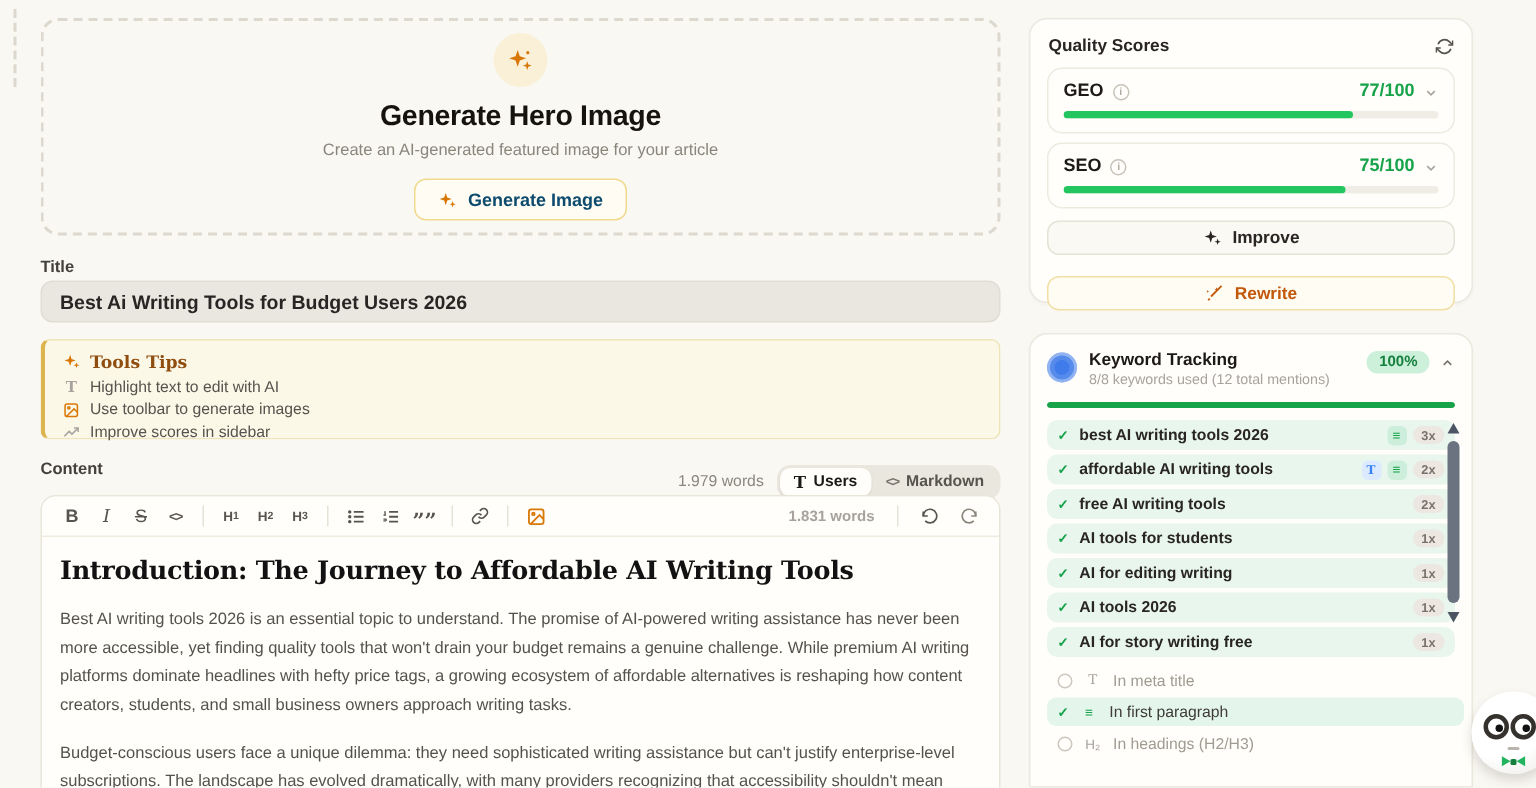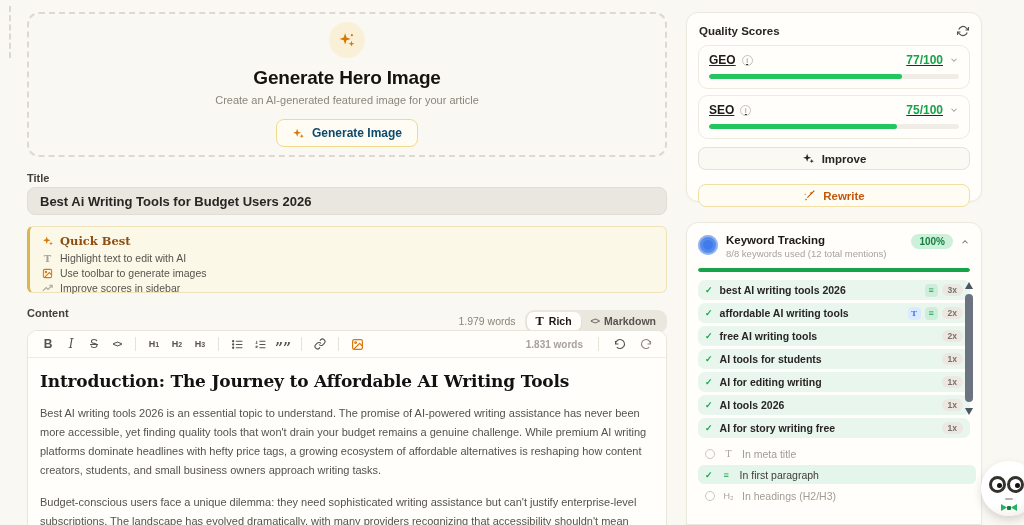--- a/index.html
+++ b/index.html
@@ -110,21 +110,21 @@
   }
   .panel-quality{ top:12px; height:190px; padding:10px 11px; }
   .pq-header{ display:flex; align-items:center; margin:2px 1px 8px; }
   .pq-title{ font-size:11.5px; font-weight:600; color:#292524; }
   .pq-refresh{ margin-left:auto; color:#57534e; cursor:pointer; }
 
   .score-card{
     border:1px solid #edeae0; border-radius:10px; padding:7px 10px 9px; margin-bottom:6px;
     background:#fffefb;
   }
-  .sc-row{ display:flex; align-items:center; margin-bottom:7px;text-decoration:underline; }
+  .sc-row{ display:flex; align-items:flex-end; margin-bottom:7px; }
   .sc-name{ font-size:12px; font-weight:700; color:#1c1917; }
   .info-icon{
     width:11px; height:11px; border-radius:50%; border:1px solid #c6c2b8;
     color:#b0aca1; font-size:7px; display:flex; align-items:center; justify-content:center;
     margin-left:6px; font-weight:700;
   }
   .sc-score{ margin-left:auto; font-size:12px; font-weight:700; color:#16a34a; }
   .sc-chevron{ margin-left:6px; color:#a8a29e; }
   .sc-track{ height:5px; background:#efede5; border-radius:3px; overflow:hidden; }
   .sc-fill{ height:100%; background:#22c55e; border-radius:3px; }
@@ -246,21 +246,21 @@
 <div class="title-input">
   <span>Best Ai Writing Tools for Budget Users 2026</span>
 </div>
 
 <div class="quick-tips">
   <div class="qt-title-row">
     <svg width="12" height="12" viewBox="0 0 24 24" fill="#d97706">
       <path d="M9.5 3l1.9 5.6 5.6 1.9-5.6 1.9L9.5 18l-1.9-5.6L2 10.5l5.6-1.9z"></path>
       <path d="M18 13l1 2.9 2.9 1-2.9 1-1 2.9-1-2.9-2.9-1 2.9-1z"></path>
     </svg>
-    <span class="qt-title">Quick Best</span>
+    <span class="qt-title">Tools Tips</span>
   </div>
   <div class="qt-item">
     <span class="qt-glyph" style="font-family:'DejaVu Serif',serif;font-weight:700;">T</span>
     <span>Highlight text to edit with AI</span>
   </div>
   <div class="qt-item">
     <span class="qt-glyph">
       <svg width="11" height="11" viewBox="0 0 24 24" fill="none" stroke="#d97706" stroke-width="2.2">
         <rect x="3" y="3" width="18" height="18" rx="3"></rect>
           <circle cx="8.5" cy="8.5" r="1.6"></circle>
@@ -280,21 +280,21 @@
   </div>
 </div>
 
 <div class="content-header">
   <span class="content-label">Content</span>
   <div class="ch-right">
     <span class="ch-words">1.979 words</span>
     <div class="mode-toggle">
       <div class="mode-seg active">
         <span class="mode-T">T</span>
-        <span>Rich</span>
+        <span>Users</span>
       </div>
       <div class="mode-seg">
         <span class="mode-code">&lt;&gt;</span>
         <span>Markdown</span>
       </div>
     </div>
   </div>
 </div>
 
 <div class="editor-card">

